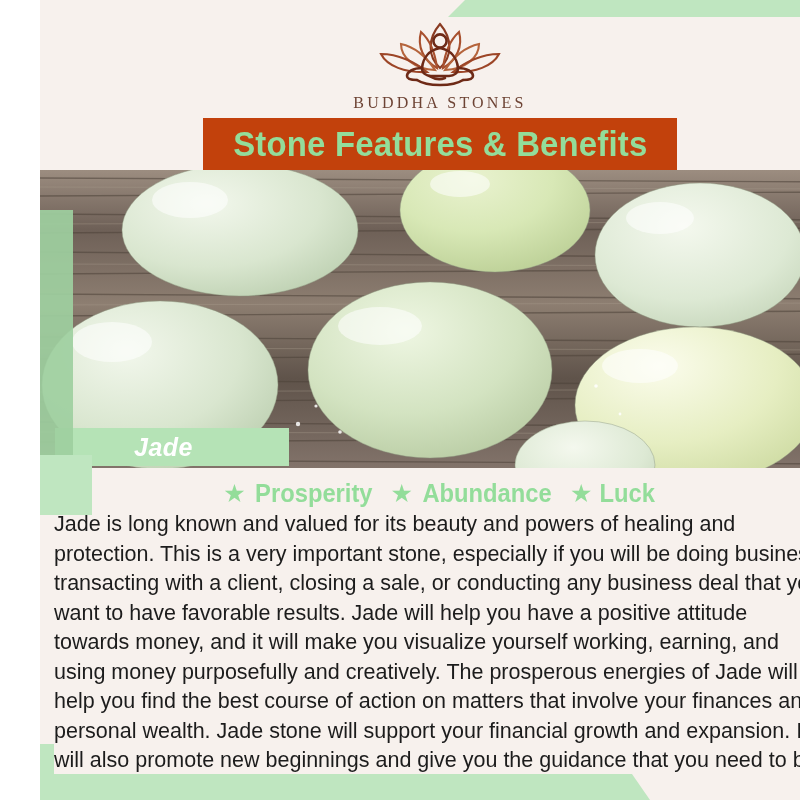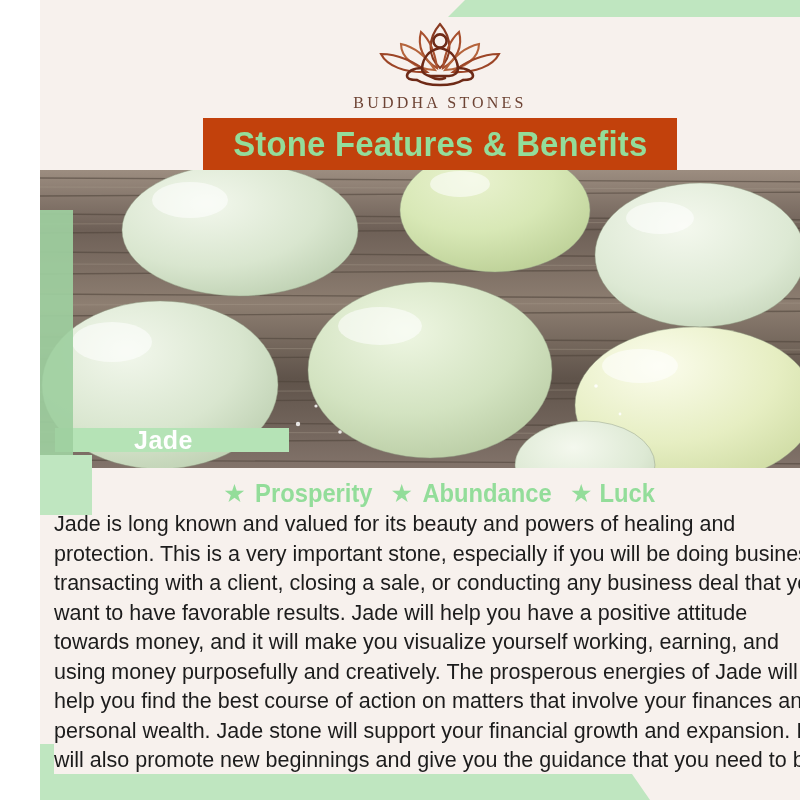--- a/index.html
+++ b/index.html
@@ -120,25 +120,26 @@
     color: #93dd9a;
     letter-spacing: .2px;
     transform: scaleX(.94);
     white-space: nowrap;
   }
 
   
   .stone-label {
     position: absolute;
     left: 15px; top: 428px;
-    width: 234px; height: 24px;
+    width: 234px; height: 38px;
     background: #b5e3b6;
     z-index: 5;
     display: flex;
     align-items: center;
+    font-style: italic;
   }
   .stone-label-text {
     margin-left: 79px;
     color: #ffffff;
     font-weight: bold;
     font-size: 25px;
     letter-spacing: .5px;
   }
 
   

